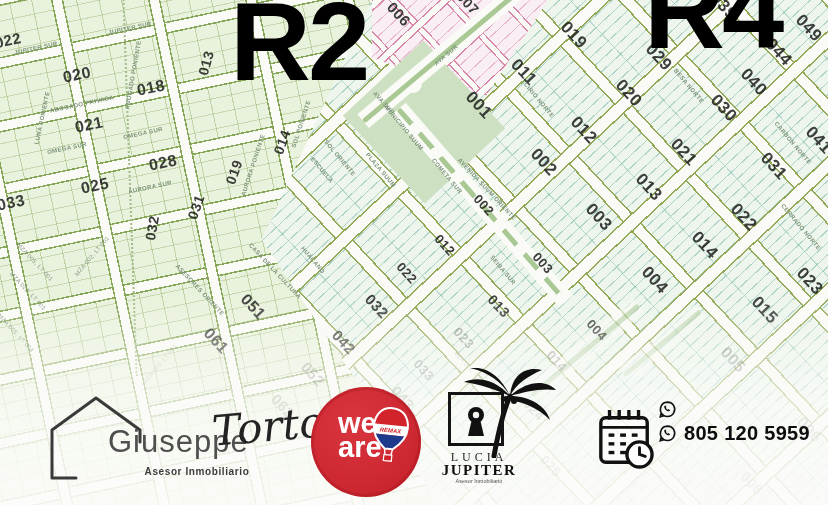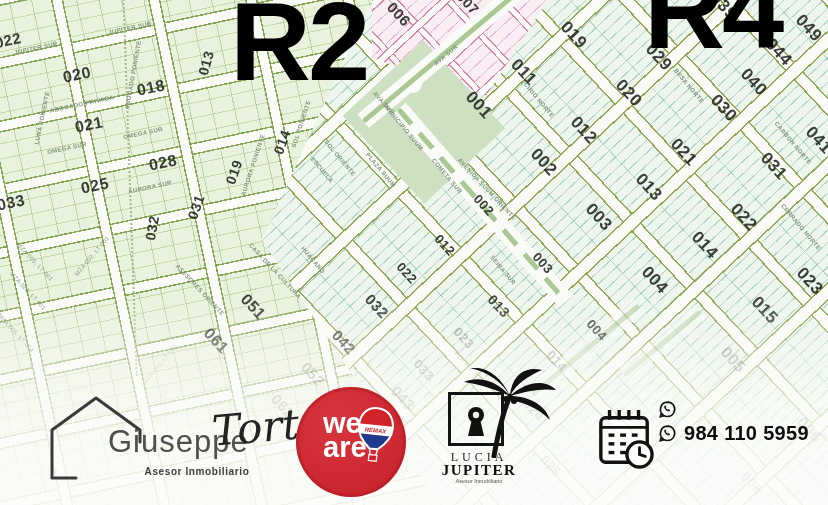--- a/index.html
+++ b/index.html
@@ -66,21 +66,21 @@
   
   .footer{position:absolute;inset:0;}
   .giuseppe{position:absolute;left:42px;top:386px;width:300px;height:110px;}
   .g-house{position:absolute;left:2px;top:4px;}
   .g-first{position:absolute;left:66px;top:38px;font-size:31px;font-weight:400;color:#4f4f4f;letter-spacing:1px;}
   .g-last{position:absolute;left:170px;top:14px;font-size:42px;color:#232323;
     font-family:"DejaVu Serif",serif;font-style:italic;transform:rotate(-5deg);}
   .g-tag{position:absolute;left:70px;top:80px;width:170px;text-align:center;
     font-size:10px;font-weight:700;color:#3c3c3c;letter-spacing:.6px;}
 
-  .badge{position:absolute;left:296px;top:387px;width:110px;height:110px;border-radius:50%;
+  .badge{position:absolute;left:311px;top:387px;width:110px;height:110px;border-radius:50%;
     background:radial-gradient(circle at 38% 32%,#d8353f 0%,#cf2a33 55%,#c02028 100%);
     box-shadow:inset 0 0 0 3px rgba(165,20,30,.35);}
   .badge .we{position:absolute;left:27px;top:24px;font-size:29px;line-height:.84;font-weight:800;
     color:#fff;letter-spacing:0;}
   .badge svg{position:absolute;left:59px;top:19px;transform:rotate(6deg);}
 
   .lucia{position:absolute;left:438px;top:370px;width:130px;height:120px;color:#111;}
   .l-square{position:absolute;left:10px;top:22px;width:56px;height:54px;border:3px solid #141414;}
   .l-palm{position:absolute;left:8px;top:-2px;}
   .l-key{position:absolute;left:24px;top:36px;}
@@ -308,18 +308,18 @@
           <svg width="19" height="19" viewBox="0 0 20 20">
             <path d="M10,2.2 a7.6,7.6 0 1 1 -6.6,11.4 L2.4,17.6 L6.4,16.4 A7.6,7.6 0 0 1 10,2.2 Z" fill="none" stroke="#111" stroke-width="1.7"></path>
             <path d="M7,6 c-.8.8-.6 2.6 1,4.3 c1.6,1.7 3.5,2 4.2,1.2 l.6-.8 -1.9-1.2 -.8.7 c-.9-.5-1.5-1.1-1.9-2 l.7-.8 -1.1-1.7 Z" fill="#111"></path>
           </svg>
         </div>
         <div class="c-row">
           <svg width="19" height="19" viewBox="0 0 20 20">
             <path d="M10,2.2 a7.6,7.6 0 1 1 -6.6,11.4 L2.4,17.6 L6.4,16.4 A7.6,7.6 0 0 1 10,2.2 Z" fill="none" stroke="#111" stroke-width="1.7"></path>
             <path d="M7,6 c-.8.8-.6 2.6 1,4.3 c1.6,1.7 3.5,2 4.2,1.2 l.6-.8 -1.9-1.2 -.8.7 c-.9-.5-1.5-1.1-1.9-2 l.7-.8 -1.1-1.7 Z" fill="#111"></path>
           </svg>
-          <span class="c-num">984 110 5959</span>
+          <span class="c-num">805 120 5959</span>
         </div>
       </div>
     </div>
   </div>
 </div>
 
 </body></html>

